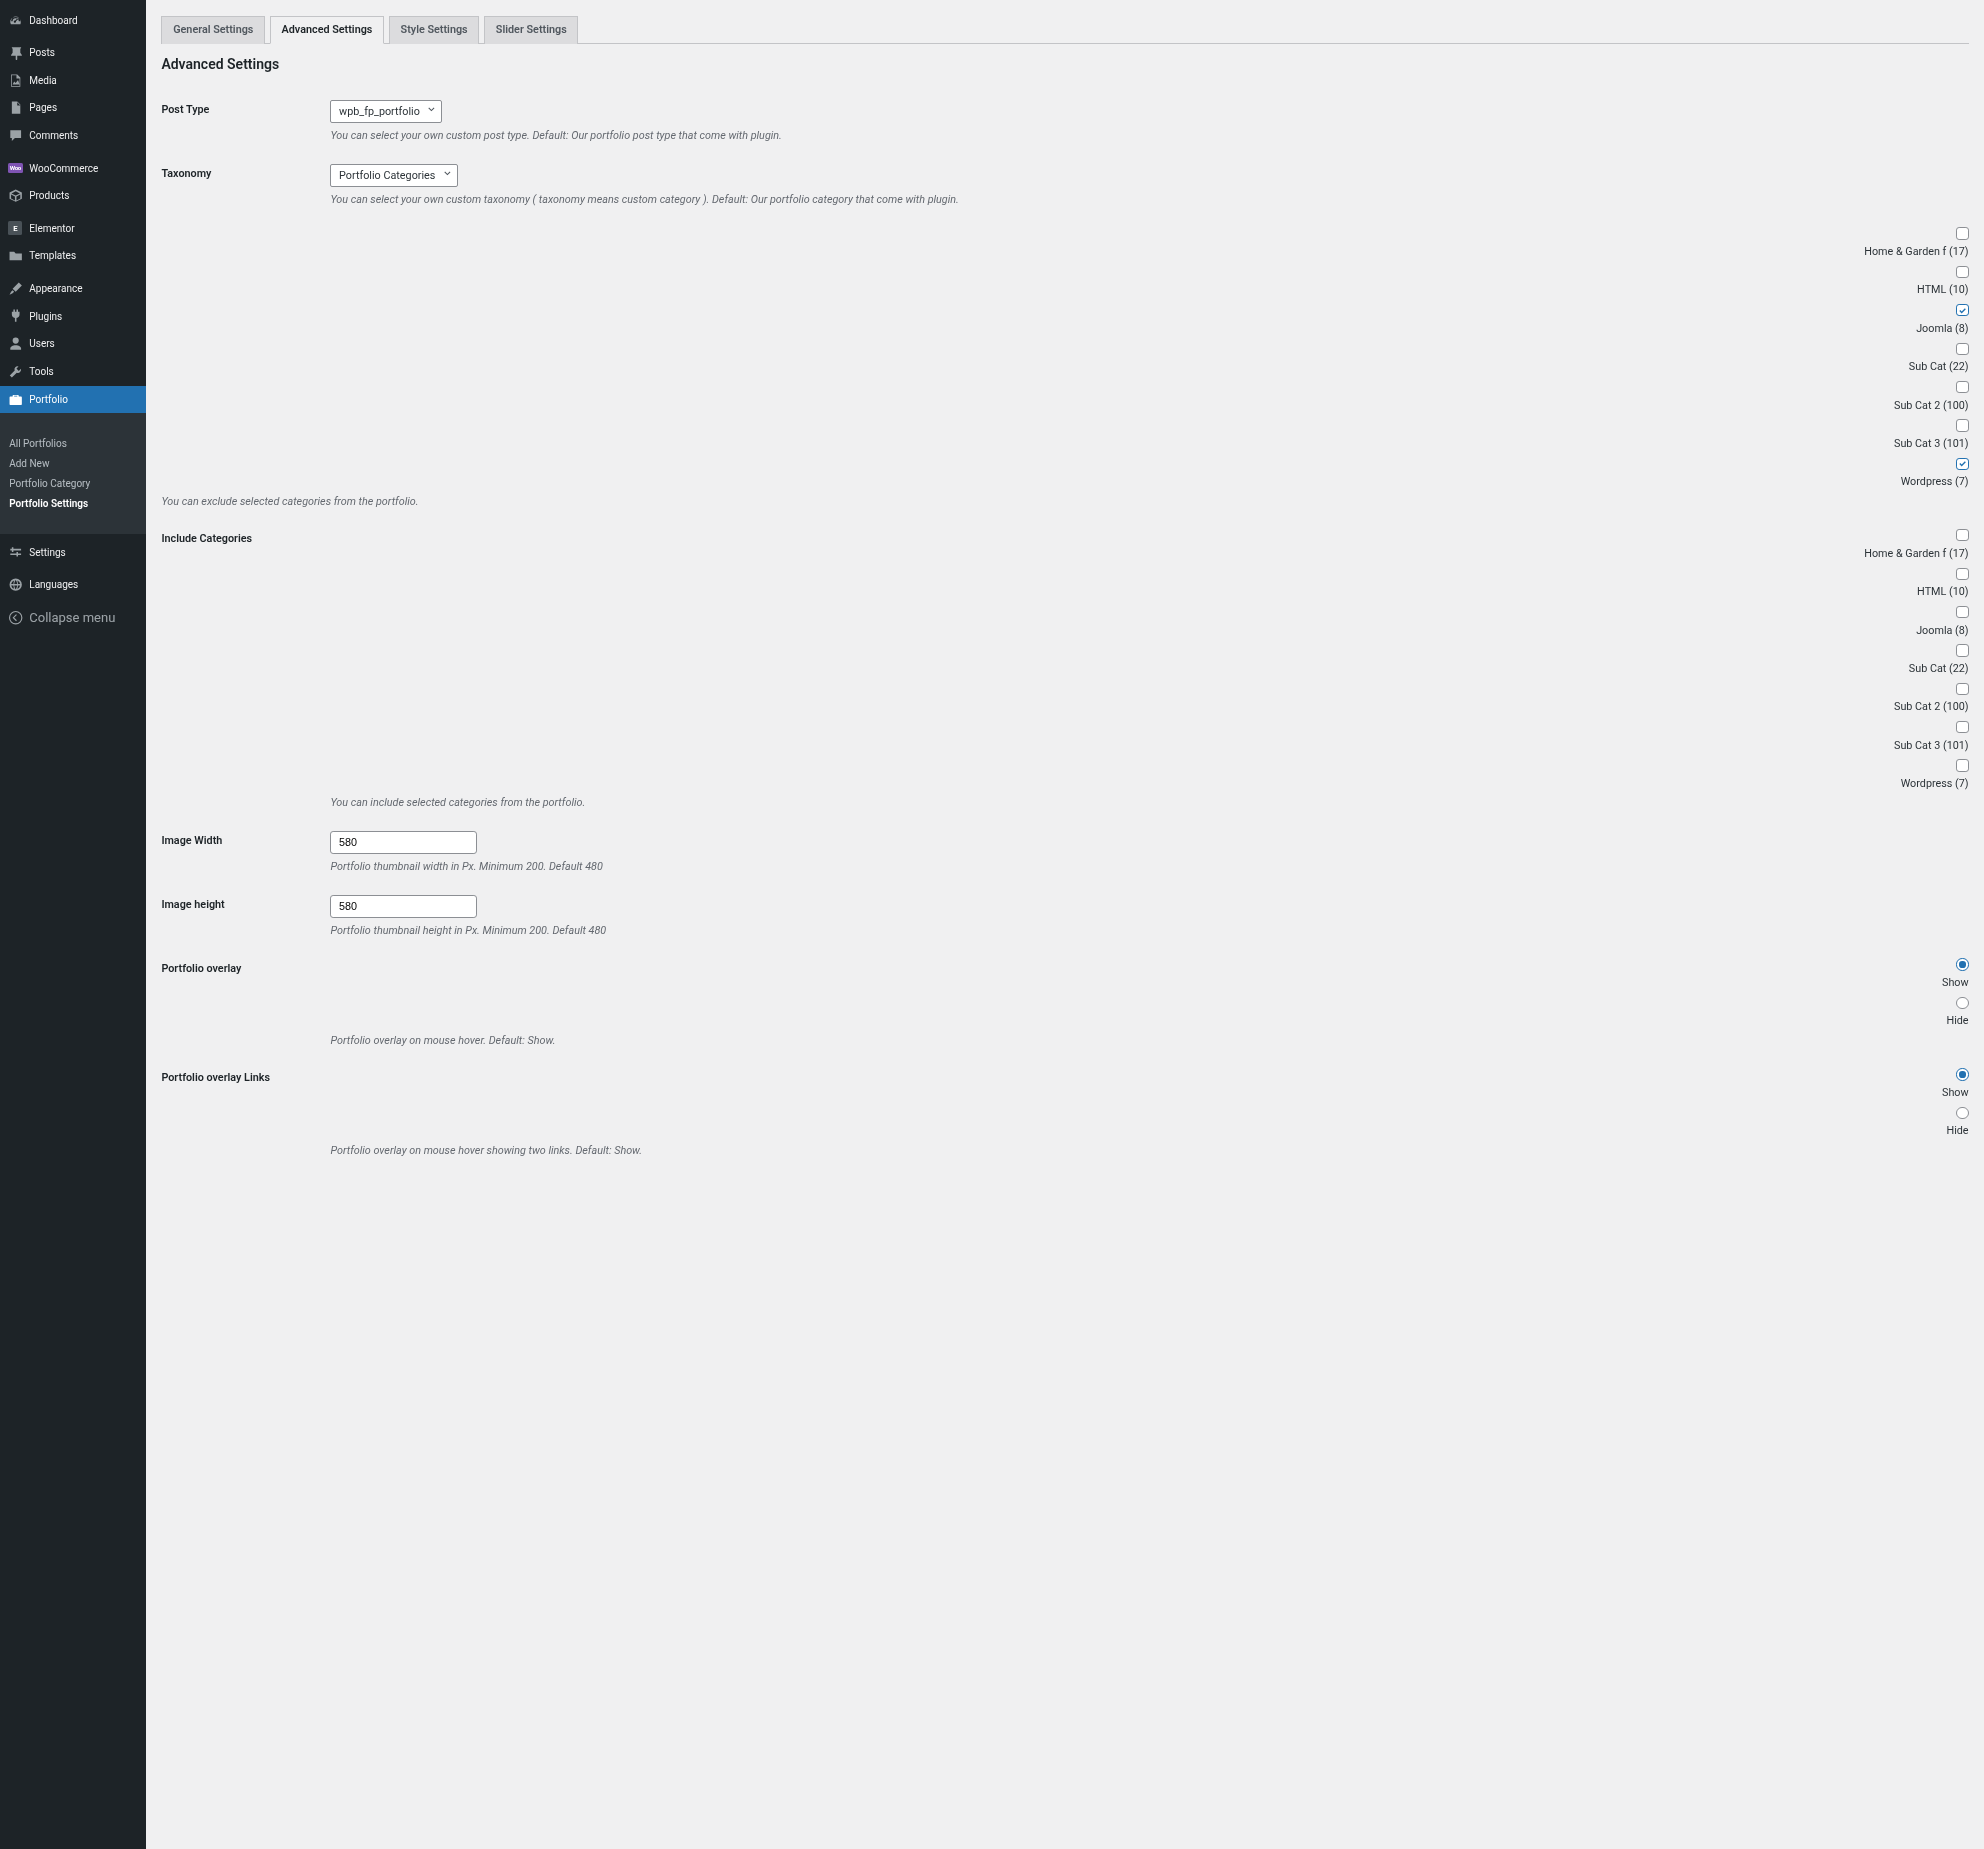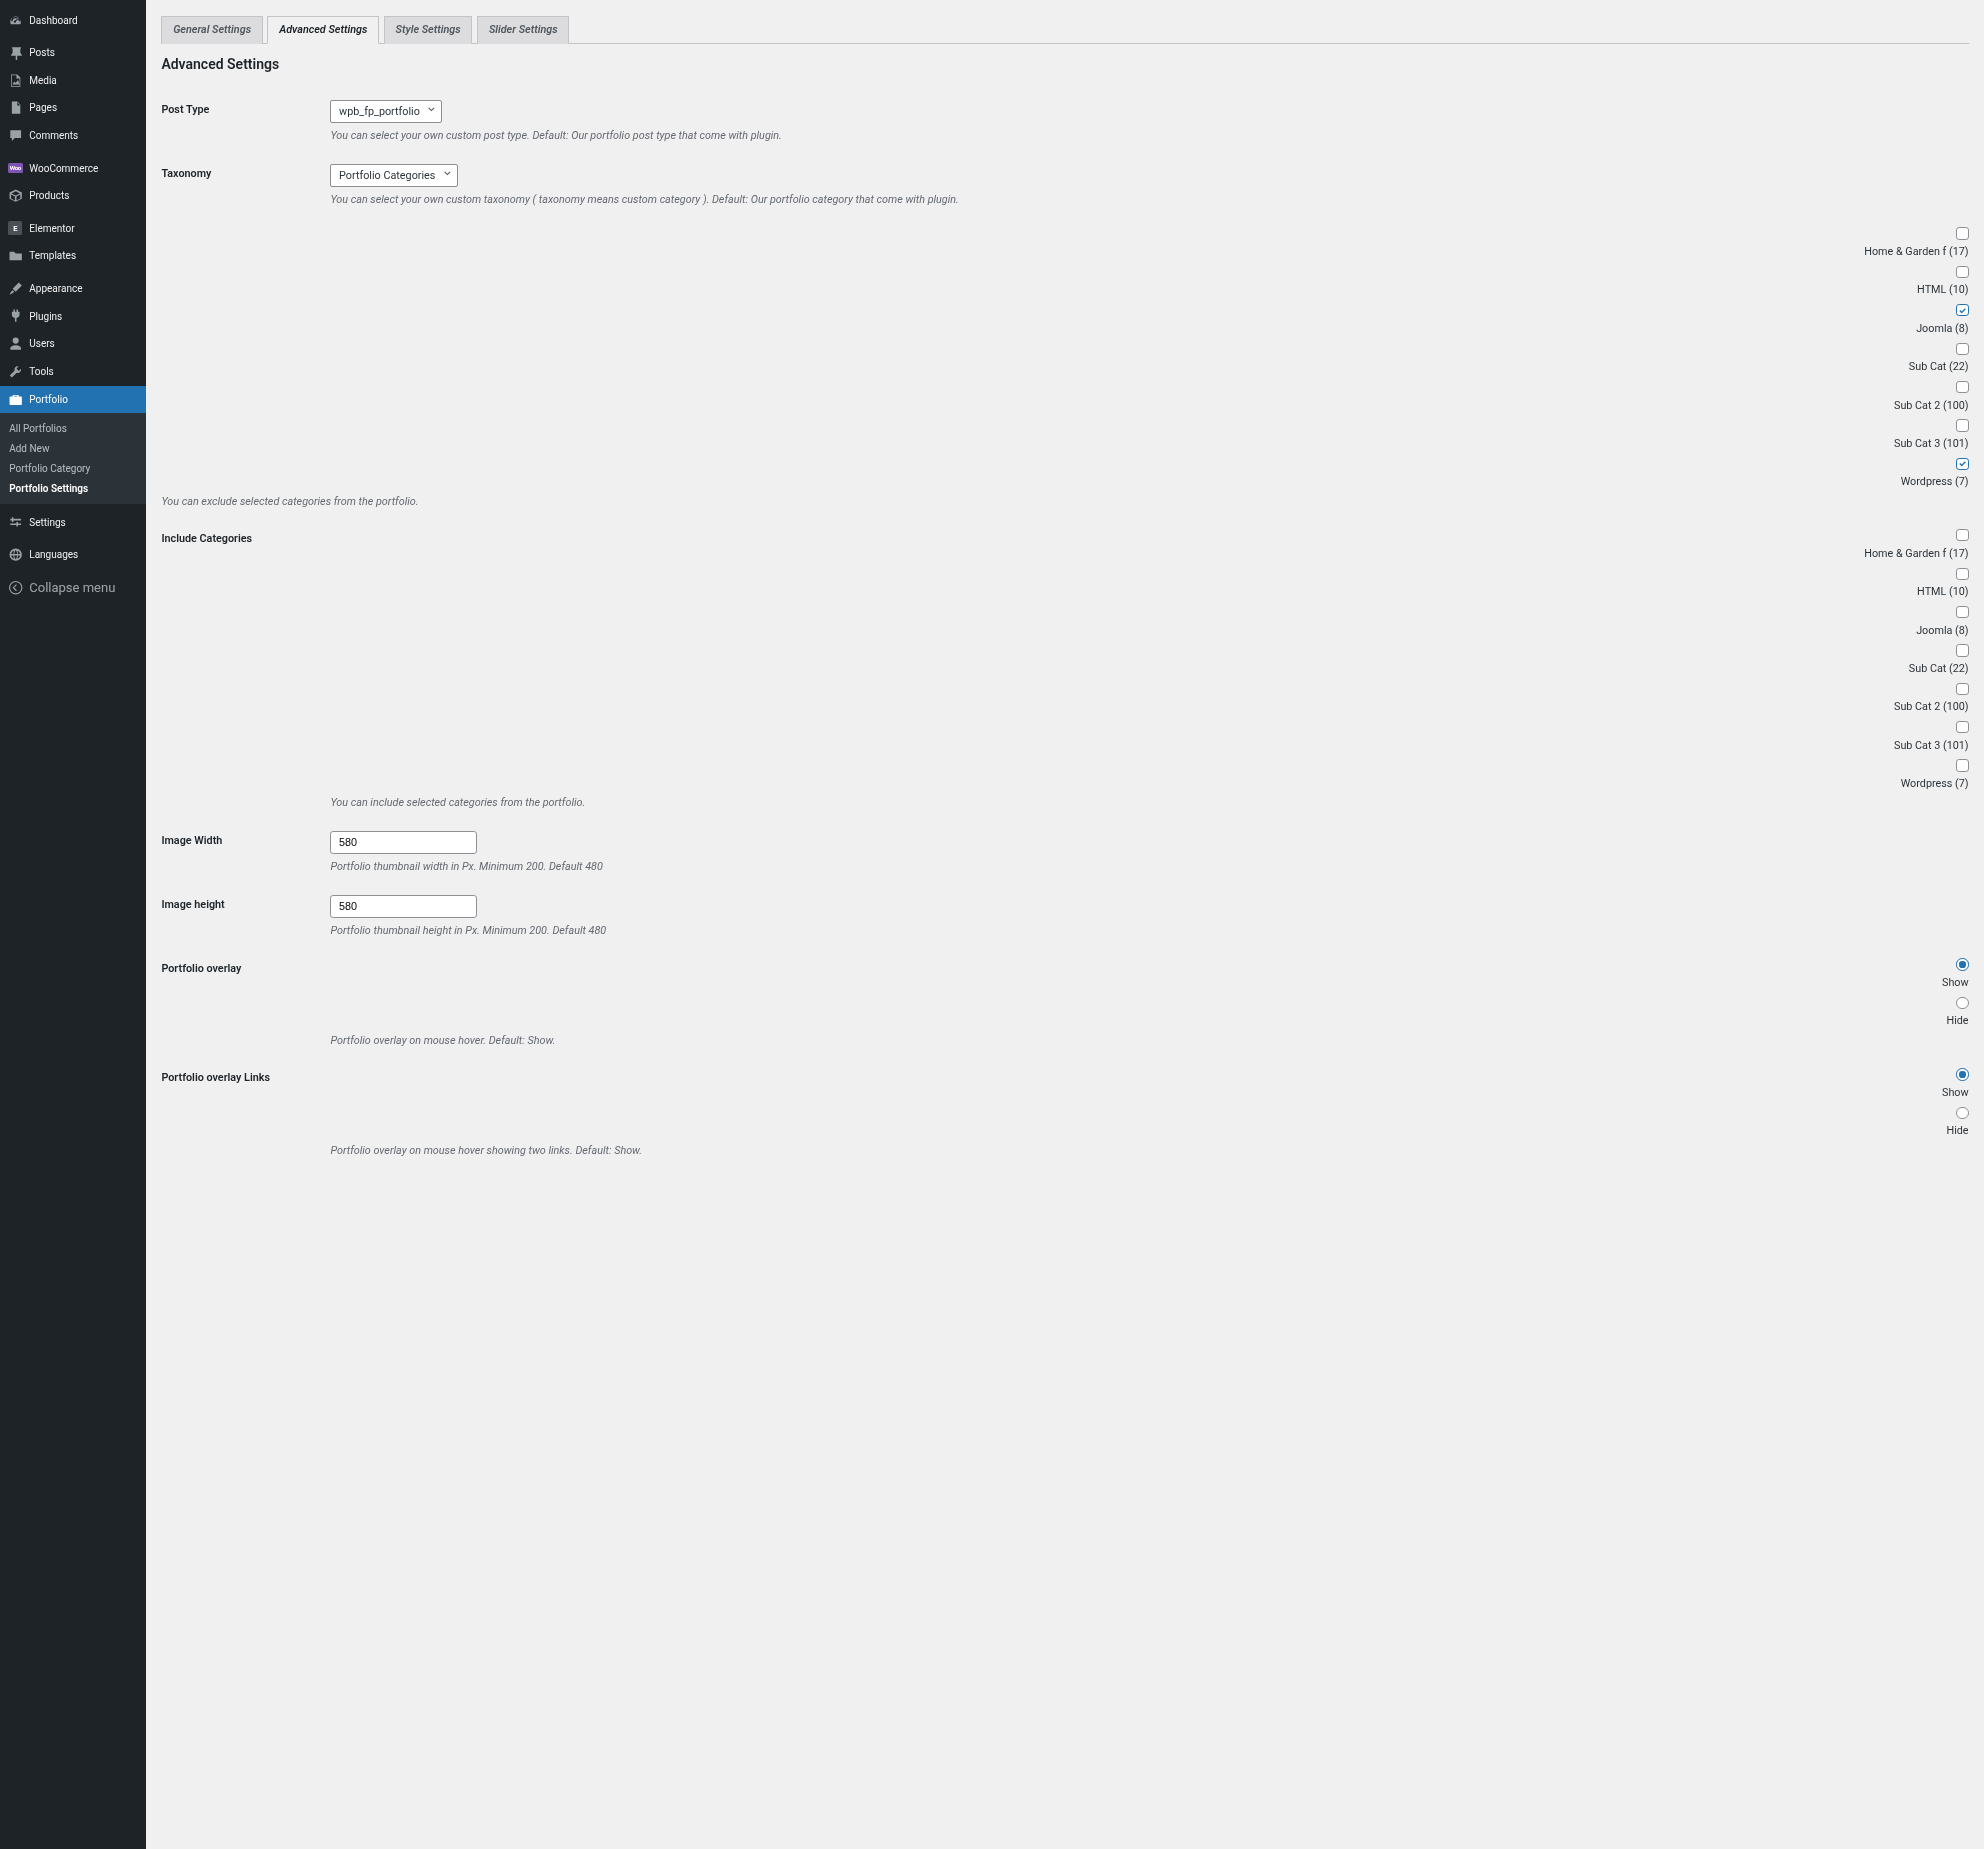--- a/index.html
+++ b/index.html
@@ -46,21 +46,21 @@
       content: '';
       position: absolute;
       right: -6.2px;
       top: 50%;
       transform: translateY(-50%);
       border: 6.2px solid transparent;
       border-right-color: #f0f0f1;
     }
     .submenu {
       background: #2c3338;
-      padding: 5px 0;
+      padding: 20px 0;
     }
     .submenu-item {
       padding: 4.6px 9.2px;
       color: rgba(240,246,252,0.7);
       cursor: pointer;
       font-size: 10px;
     }
     .submenu-item.current { color: #fff; font-weight: 600; }
     .sidebar-item.collapse {
       color: rgba(240,246,252,0.6);
@@ -81,21 +81,20 @@
       background: #dcdcde;
       border: 0.8px solid #c3c4c7;
       border-bottom: none;
       margin-right: 4.6px;
       color: #50575e;
       font-weight: 600;
       cursor: pointer;
       font-size: 10.8px;
       position: relative;
       top: 0.8px;
-      font-style: italic;
     }
     .tab.active {
       background: #f0f0f1;
       border-bottom: 0.8px solid #f0f0f1;
       color: #1d2327;
     }
     .page-title {
       font-size: 14px;
       font-weight: 600;
       color: #1d2327;

